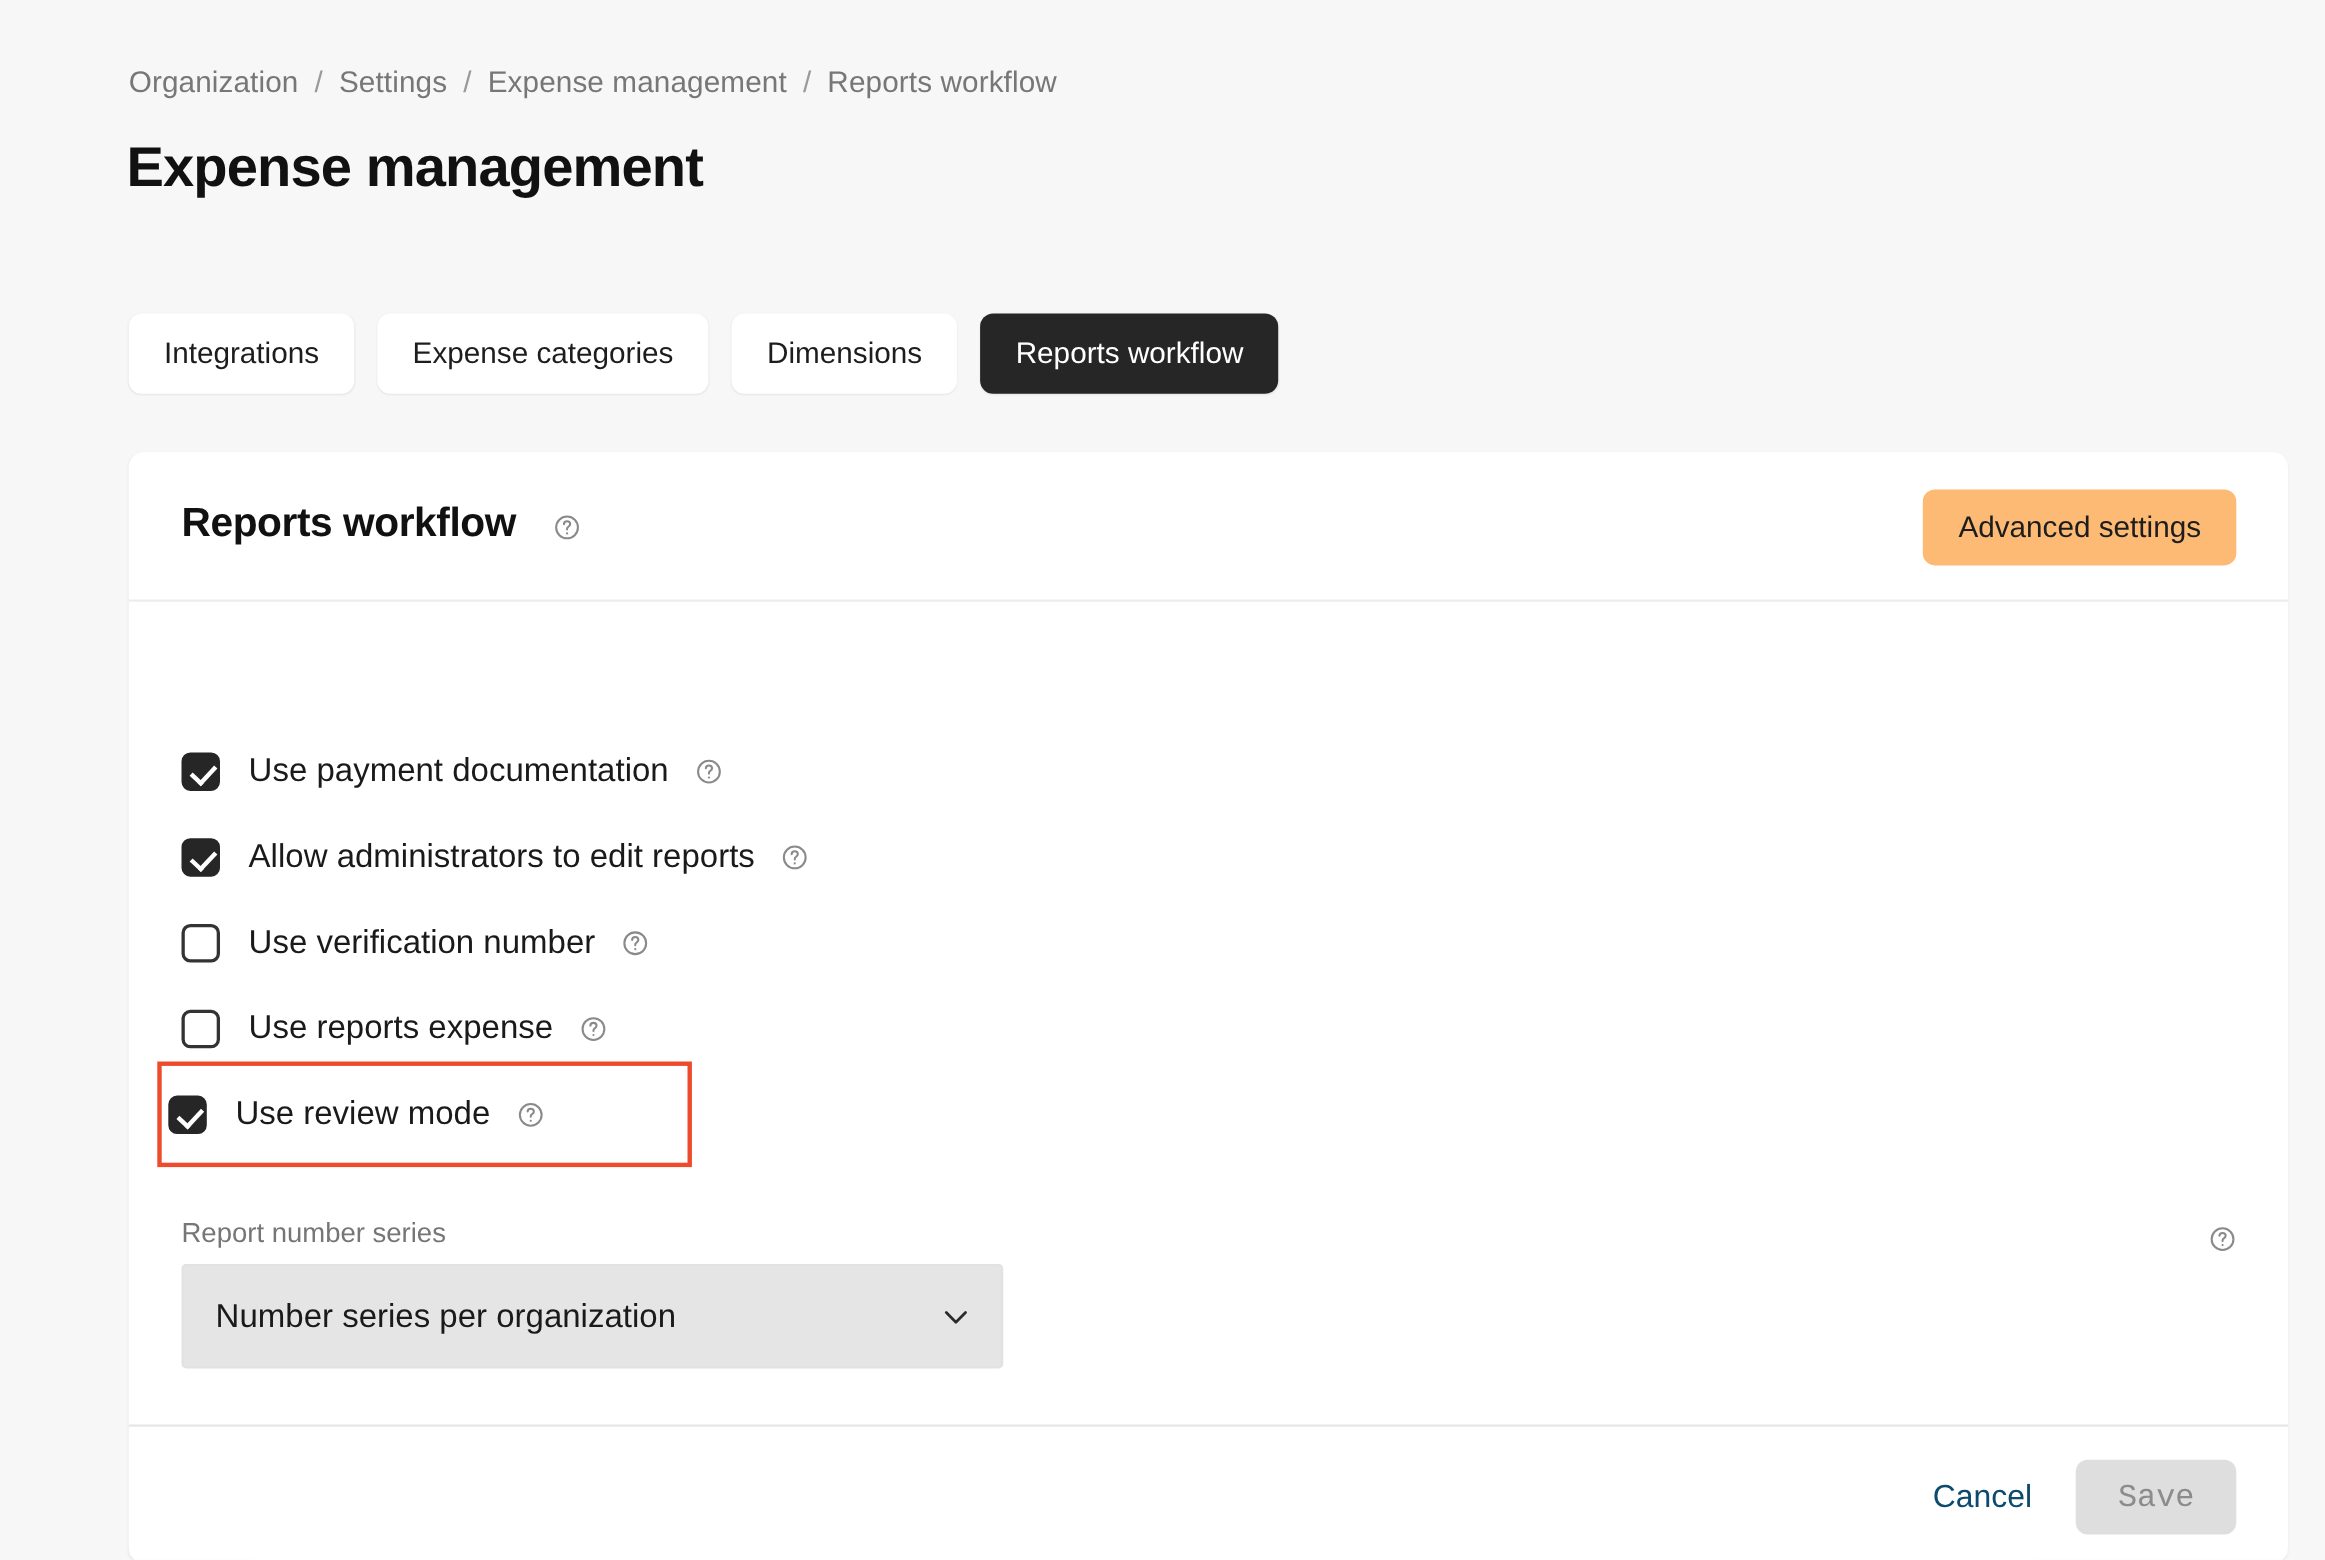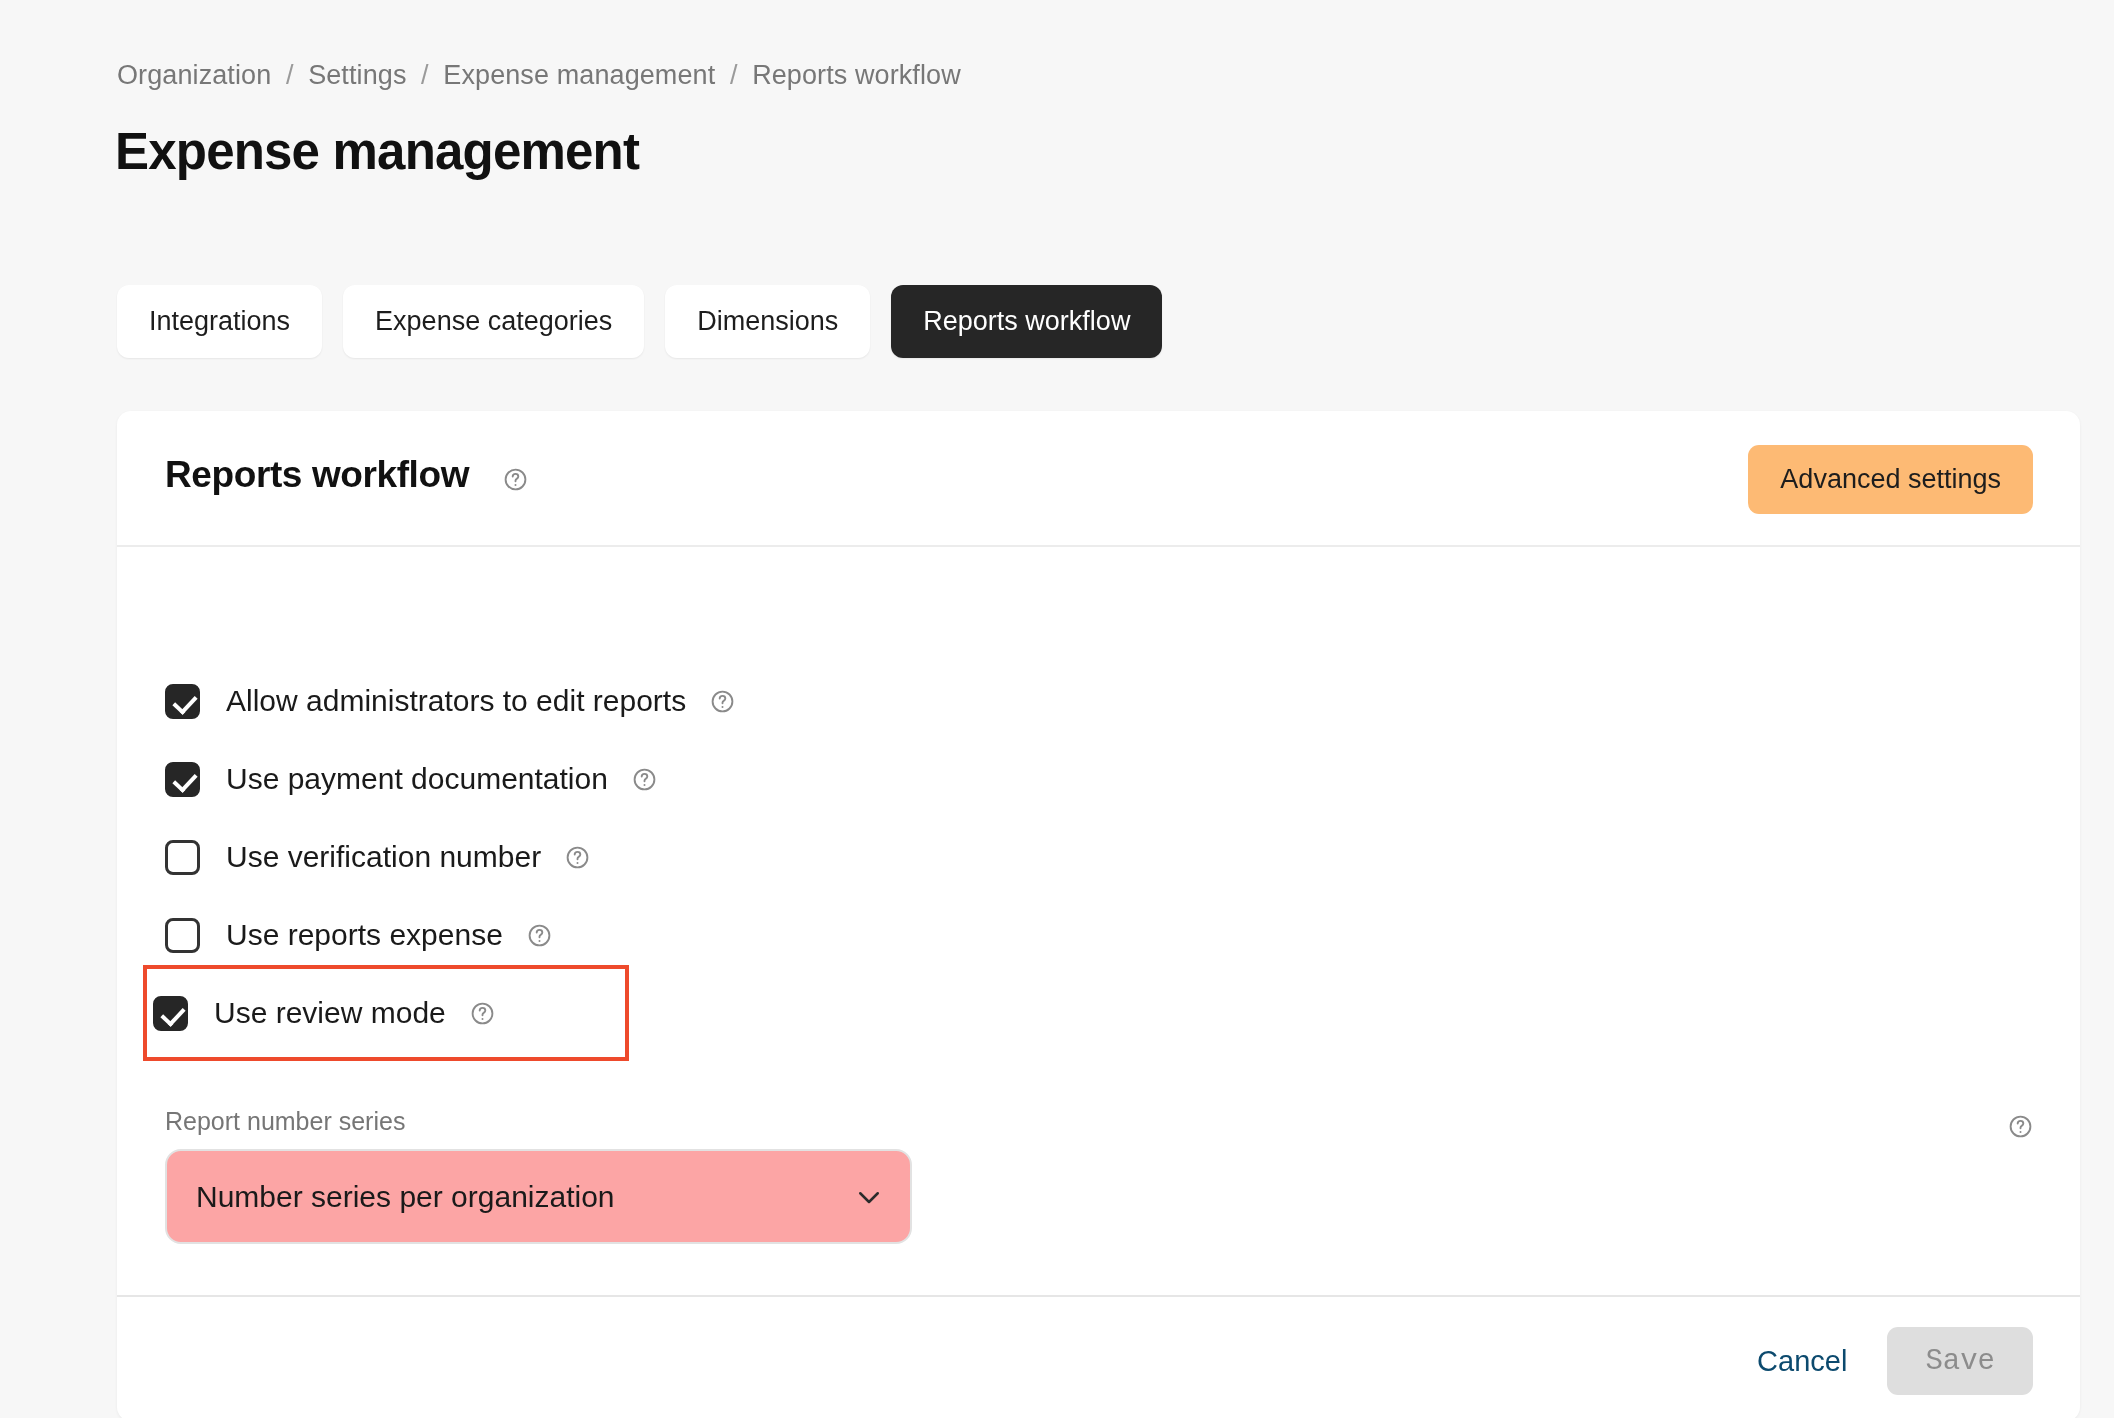--- a/index.html
+++ b/index.html
@@ -204,22 +204,22 @@
   }
   .field-help {
     position: absolute;
     right: 0;
     top: 7px;
   }
   .select-box {
     width: 747px;
     height: 95px;
     border: 2px solid #e2e2e2;
-    border-radius: 16px;
-    background: #fca5a5;
+    border-radius: 4px;
+    background: #e5e5e5;
     display: flex;
     align-items: center;
     padding: 0 26px 0 29px;
     cursor: pointer;
   }
   .select-value {
     flex: 1;
     font-size: 30px;
     color: #1a1a1a;
     white-space: nowrap;
@@ -306,33 +306,33 @@
           <circle cx="12" cy="17.2" r="0.95" fill="#8a8a8a" stroke="none"></circle>
         </svg>
       </span>
       <button class="advanced-btn">Advanced settings</button>
     </div>
 
     <div class="checkbox-list">
 
       <div class="cb-row">
         <span class="cb-box checked"></span>
-        <span class="cb-label">Allow administrators to edit reports</span>
+        <span class="cb-label">Use payment documentation</span>
         <span class="help-icon cb-help">
           <svg viewBox="0 0 24 24" width="25" height="25" fill="none" stroke="#8a8a8a" stroke-width="1.8">
             <circle cx="12" cy="12" r="9.5"></circle>
             <path d="M9.3 9.1c0-1.5 1.2-2.5 2.7-2.5s2.7 1 2.7 2.4c0 1.2-0.7 1.8-1.6 2.4-0.8 0.5-1.1 1-1.1 1.9v0.4" stroke-linecap="round"></path>
             <circle cx="12" cy="17.2" r="0.95" fill="#8a8a8a" stroke="none"></circle>
           </svg>
         </span>
       </div>
 
       <div class="cb-row">
         <span class="cb-box checked"></span>
-        <span class="cb-label">Use payment documentation</span>
+        <span class="cb-label">Allow administrators to edit reports</span>
         <span class="help-icon cb-help">
           <svg viewBox="0 0 24 24" width="25" height="25" fill="none" stroke="#8a8a8a" stroke-width="1.8">
             <circle cx="12" cy="12" r="9.5"></circle>
             <path d="M9.3 9.1c0-1.5 1.2-2.5 2.7-2.5s2.7 1 2.7 2.4c0 1.2-0.7 1.8-1.6 2.4-0.8 0.5-1.1 1-1.1 1.9v0.4" stroke-linecap="round"></path>
             <circle cx="12" cy="17.2" r="0.95" fill="#8a8a8a" stroke="none"></circle>
           </svg>
         </span>
       </div>
 
       <div class="cb-row">

